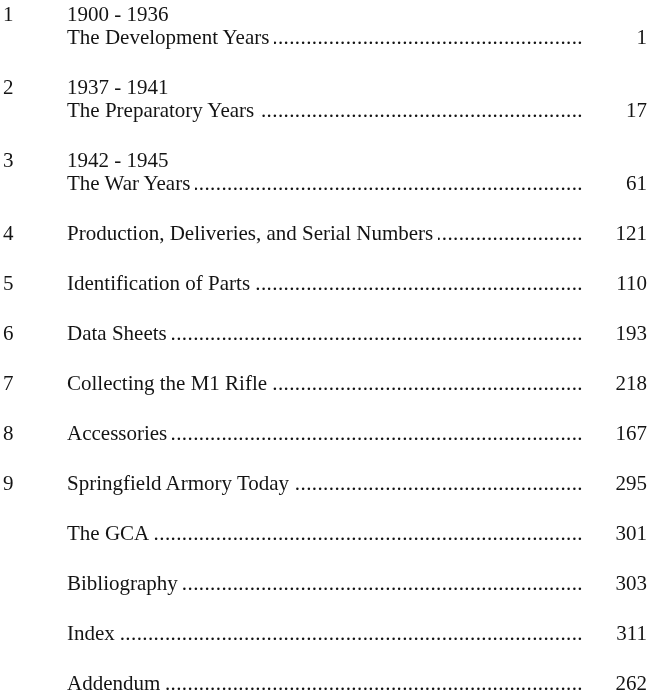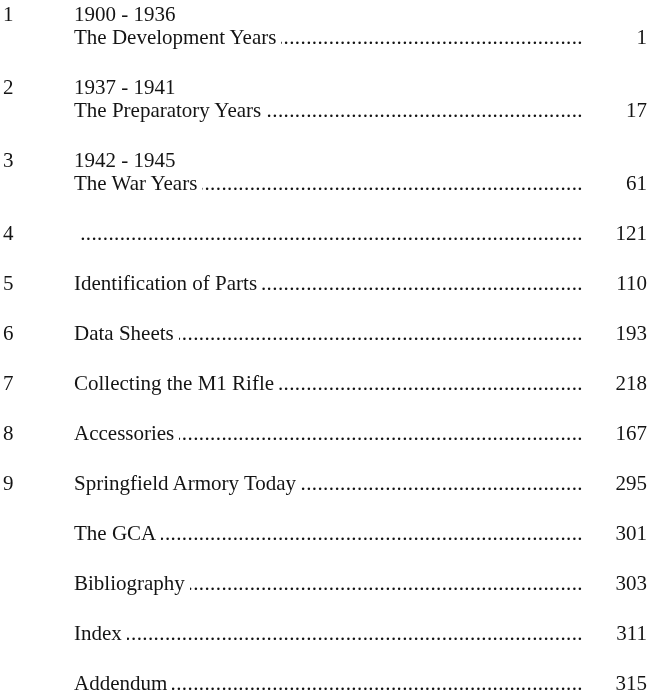--- a/index.html
+++ b/index.html
@@ -29,21 +29,20 @@
   .entry:last-child {
     margin-bottom: 0;
   }
   .num {
     flex: none;
     width: 64px;
   }
   .body {
     flex: 1 1 auto;
     min-width: 0;
-    margin-left: 7px;
   }
   .subtitle-line {
     white-space: nowrap;
   }
   .title-line {
     display: flex;
     align-items: baseline;
   }
   .title {
     white-space: nowrap;
@@ -107,20 +106,21 @@
         <span class="page">61</span>
       </div>
     </div>
   </div>
 
   <div class="entry">
     <div class="num">4</div>
     <div class="body">
 
       <div class="title-line">
+        <span class="title">Production, Deliveries, and Serial Numbers</span>
         <span class="leader"></span>
         <span class="page">121</span>
       </div>
     </div>
   </div>
 
   <div class="entry">
     <div class="num">5</div>
     <div class="body">
 
@@ -216,17 +216,17 @@
     </div>
   </div>
 
   <div class="entry">
     <div class="num"></div>
     <div class="body">
 
       <div class="title-line">
         <span class="title">Addendum</span>
         <span class="leader"></span>
-        <span class="page">315</span>
+        <span class="page">262</span>
       </div>
     </div>
   </div>
 </div>
 
 </body></html>

